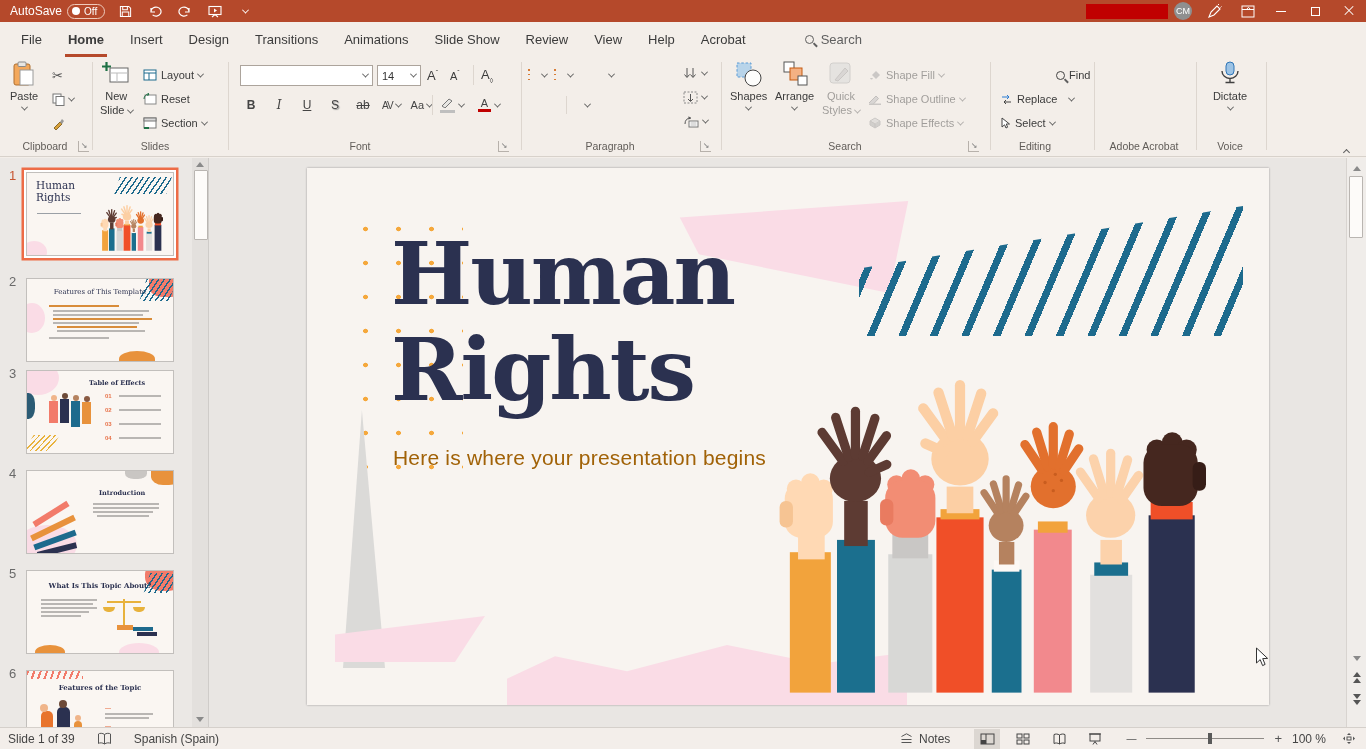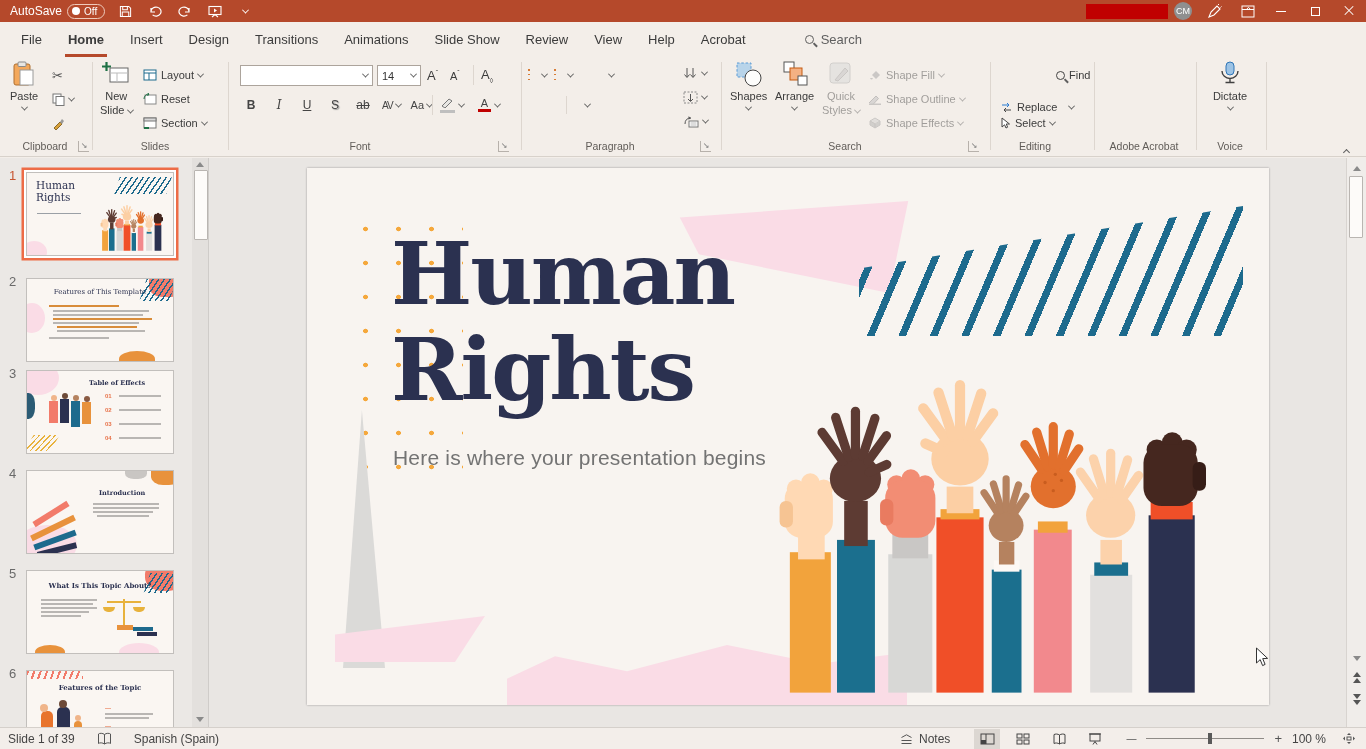--- a/index.html
+++ b/index.html
@@ -77,21 +77,21 @@
   .stripeband { position:absolute; left:552px; top:38px; width:384px; height:130px;
           background:repeating-linear-gradient(113deg,#1d6a8d 0 7px,transparent 7px 29px);
           clip-path:polygon(0 48%, 100% 0, 100% 100%, 0 100%); }
   .graytri { position:absolute; left:36px; top:242px; width:42px; height:258px; background:#dbdad8;
           clip-path:polygon(45% 0, 100% 100%, 0 100%); }
   .pinkwave { position:absolute; left:200px; top:462px; width:400px; height:75px; background:#fadce6;
           clip-path:polygon(0 65%, 12% 35%, 30% 55%, 55% 20%, 78% 45%, 100% 30%, 100% 100%, 0 100%); }
   .pinkcorner { position:absolute; left:28px; top:448px; width:150px; height:46px; background:#fadce6;
           clip-path:polygon(0 40%, 100% 0, 80% 100%, 0 100%); }
   .slidetitle { position:absolute; left:84px; top:58px; font-family:"DejaVu Serif", serif; font-size:86px; line-height:1.12; color:#2b3150; letter-spacing:-2px; font-weight:600; }
-  .slidesub { position:absolute; left:86px; top:278px; font-size:21px; color:#737373; letter-spacing:.2px; }
+  .slidesub { position:absolute; left:86px; top:278px; font-size:21px; color:#a16207; letter-spacing:.2px; }
   .hands { position:absolute; left:448px; top:212px; }
 
   .vrail { position:absolute; right:0; top:0; width:20px; height:569px; background:#f0edea; border-left:1px solid #d8d4d0; }
   .sb-arrow { width:0; height:0; border-left:4px solid transparent; border-right:4px solid transparent; margin:0 auto; }
   .up { border-bottom:5px solid #8a8a8a; } .down { border-top:5px solid #8a8a8a; }
   .sb-thumb { position:absolute; left:2px; width:14px; background:#fdfbf9; border:1px solid #b9b5b1; border-radius:1px; }
 
   
   .statusbar { position:absolute; bottom:0; left:0; width:1366px; height:22px; background:#f3eeea; border-top:1px solid #d5d0cb; font-size:12px; color:#444; display:flex; align-items:center; }
   .sb-left { display:flex; align-items:center; gap:22px; padding-left:8px; }
@@ -518,21 +518,21 @@
         <span class="cv"></span>
     </div>
     <div class="grouplabel" style="left:810px; width:70px">Search</div>
     <div class="launcher" style="left:968px">↘</div>
     <div class="rsep" style="left:990px"></div>
 
     <div class="smallrow" style="left:1056px; top:8px">
       <span class="mag" style="border-color:#444"></span>
       <span>Find</span>
     </div>
-    <div class="smallrow" style="left:1000px; top:40px">
+    <div class="smallrow" style="left:1000px; top:32px">
       <svg width="13" height="11" viewBox="0 0 13 11">
           <path d="M2 3 h7 M7 1 l2 2 -2 2" fill="none" stroke="#2b7cd3"></path>
           <path d="M11 8 h-7 M6 6 l-2 2 2 2" fill="none" stroke="#444"></path>
         </svg>
       <span>Replace</span>
         <span class="cv" style="margin-left:8px"></span>
     </div>
     <div class="smallrow" style="left:1000px; top:56px">
       <svg width="11" height="12" viewBox="0 0 11 12">
           <path d="M2 1 L2 10 L4.6 7.8 L6 11 L7.6 10.2 L6.3 7 L9.5 7 Z" fill="#fff" stroke="#444"></path>
@@ -733,21 +733,21 @@
   <div class="statusbar">
     <div class="sb-left">
       <span>Slide 1 of 39</span>
       <svg width="15" height="14" viewBox="0 0 15 14">
           <path d="M7.5 2.5 C5.8 1 2.5 1 1.5 2 V11.5 C2.5 10.5 5.8 10.6 7.5 12 C9.2 10.6 12.5 10.5 13.5 11.5 V2 C12.5 1 9.2 1 7.5 2.5 Z" fill="none" stroke="#555"></path>
           <path d="M7.5 2.5 V12" stroke="#555"></path>
         </svg>
       <span>Spanish (Spain)</span>
     </div>
     <div class="sb-right">
-      <span style="display:flex; align-items:center; gap:5px; margin-right:14px">
+      <span style="display:flex; gap:5px; margin-right:14px">
         <svg width="15" height="12" viewBox="0 0 15 12">
             <path d="M2.5 4.5 L7.5 1.8 L12.5 4.5" fill="none" stroke="#555"></path>
             <path d="M2.5 7.5 H12.5 M2.5 10.5 H12.5" stroke="#555"></path>
           </svg>
         <span>Notes</span>
       </span>
       <span class="viewbtn active">
         <svg width="15" height="12" viewBox="0 0 15 12">
             <rect x="1" y="1" width="13" height="10" fill="none" stroke="#444"></rect>
             <rect x="1" y="7" width="5" height="4" fill="#444"></rect>

